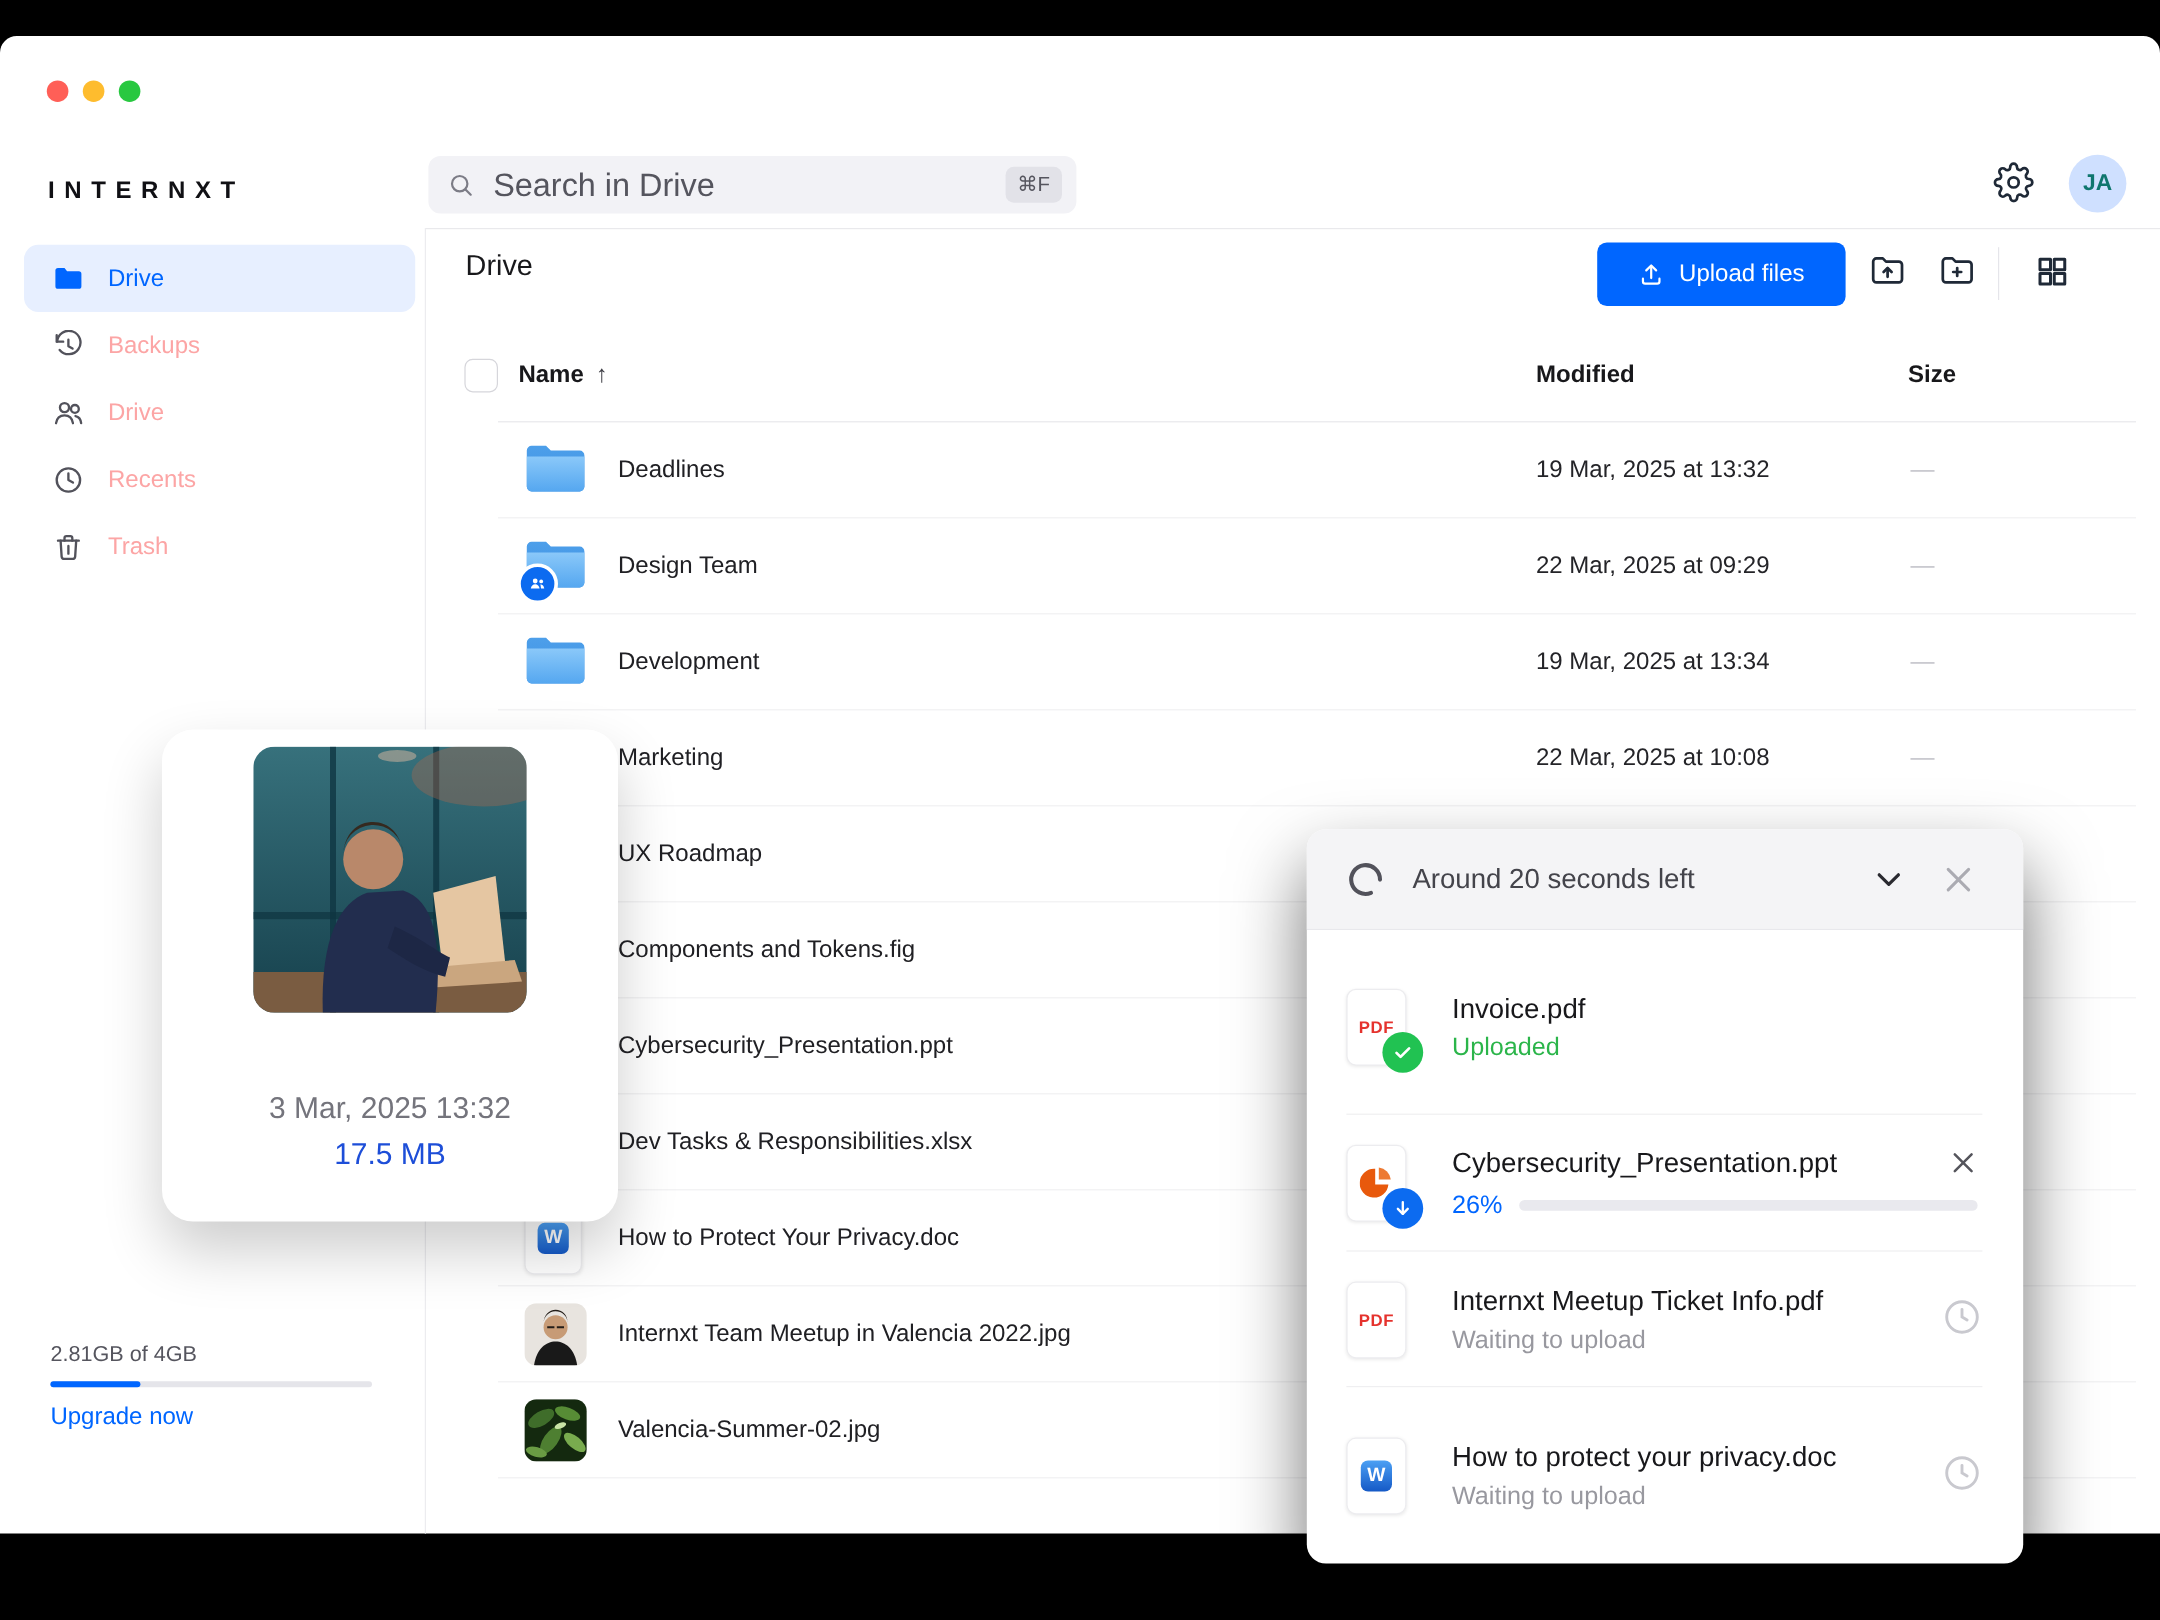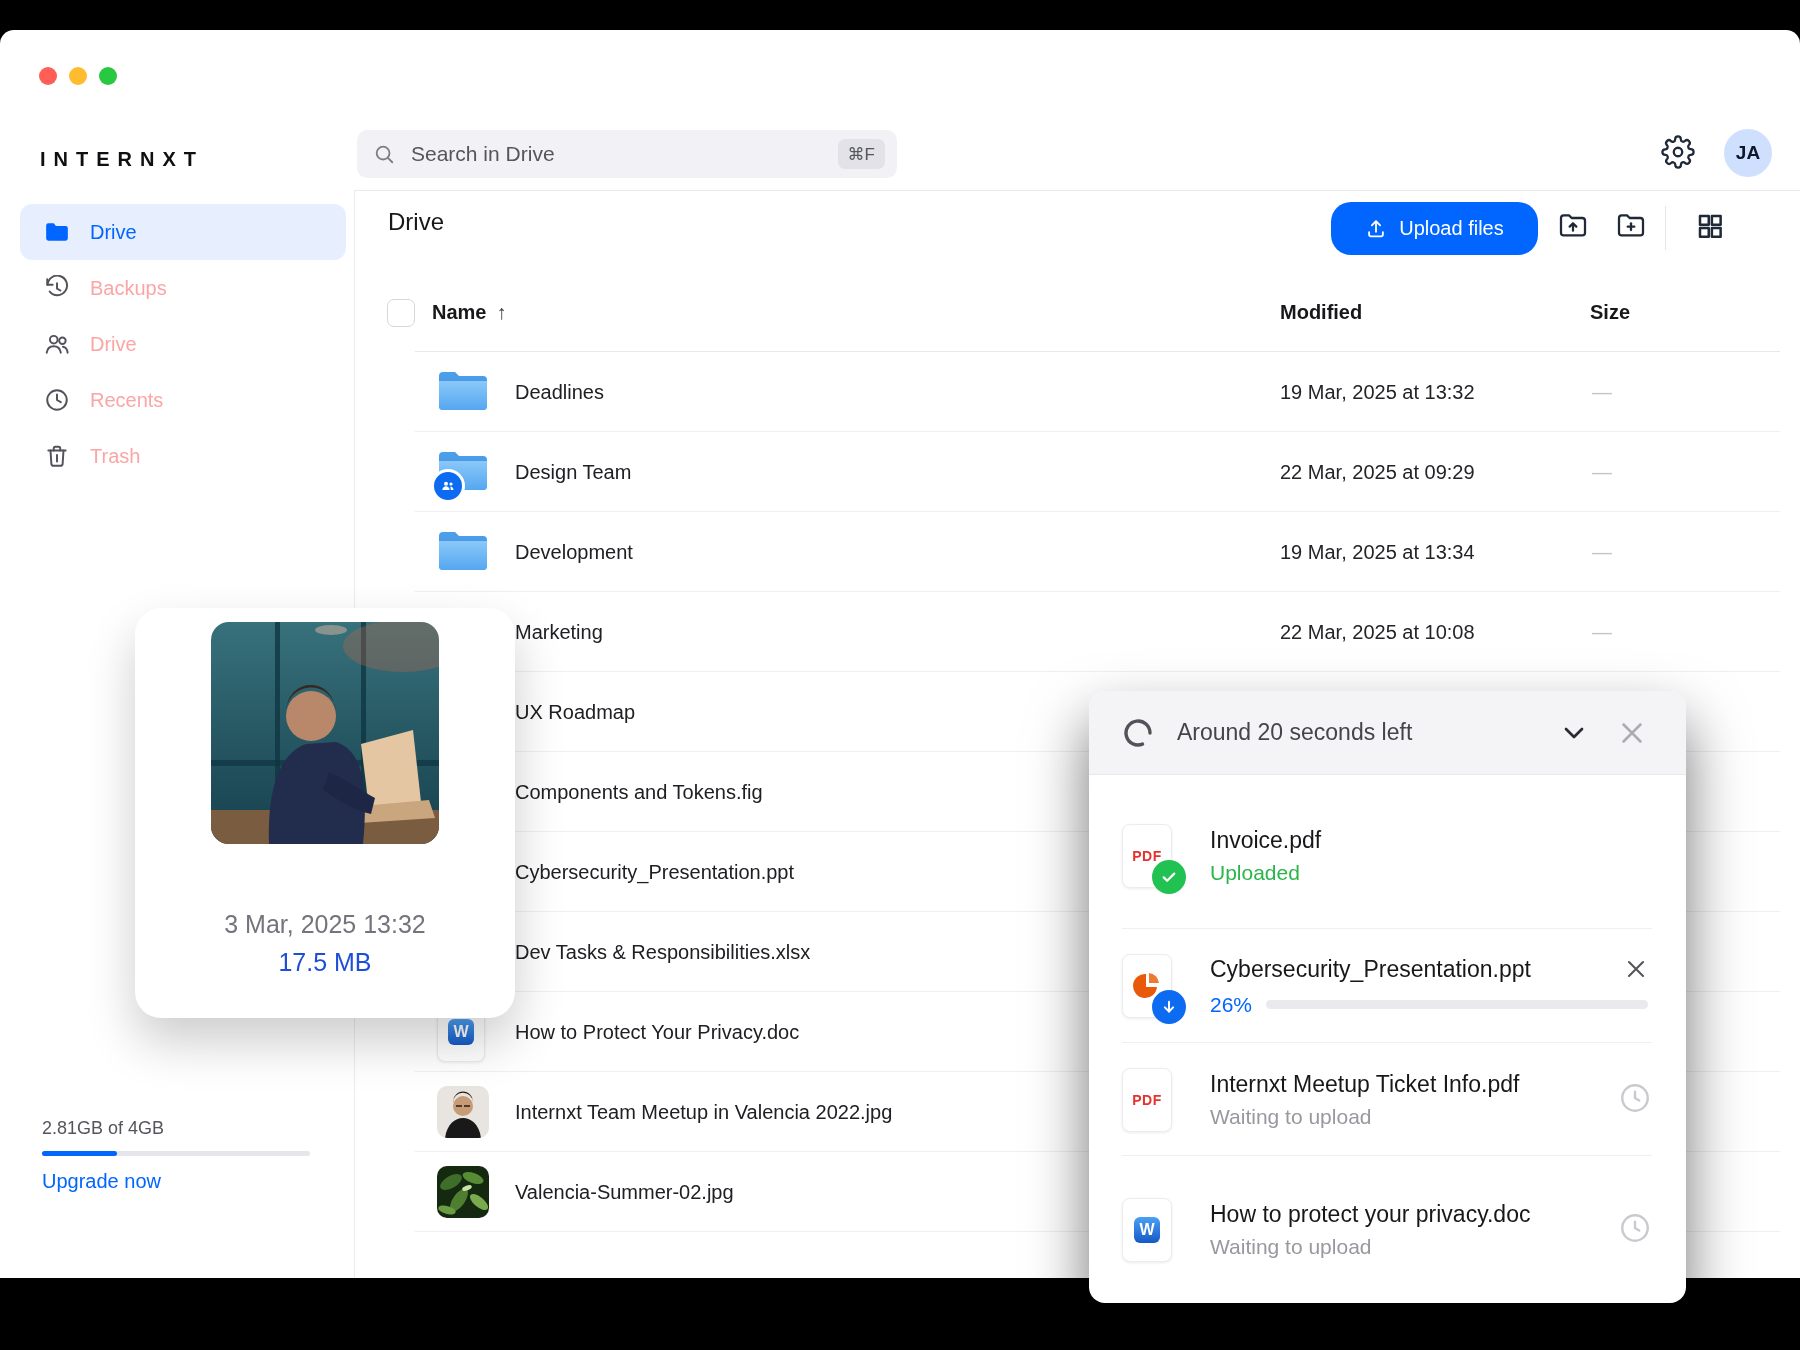--- a/index.html
+++ b/index.html
@@ -8,49 +8,49 @@
 
   
   .window{position:absolute;left:0;top:30px;width:1800px;height:1248px;background:#fff;
           border-radius:14px 14px 0 0;z-index:1;}
 
   .tl{position:absolute;top:67px;width:18px;height:18px;border-radius:50%;z-index:3;}
   .logo{position:absolute;left:40px;top:148px;font-size:20px;font-weight:700;letter-spacing:8px;color:#101014;z-index:3;}
 
   
   .search{position:absolute;left:357px;top:130px;width:540px;height:48px;background:#F2F2F6;border-radius:10px;z-index:3;display:flex;align-items:center;}
-  .search input{border:none;outline:none;background:transparent;font-family:inherit;font-size:21px;color:#c2410c;flex:1;margin-left:14px;}
+  .search input{border:none;outline:none;background:transparent;font-family:inherit;font-size:27px;color:#c2410c;flex:1;margin-left:14px;}
   .search input::placeholder{color:#55555E;opacity:1;}
   .search .mag{margin-left:16px;display:flex;}
   .kbd{position:absolute;right:12px;top:9px;height:30px;padding:0 10px;background:#E2E2E8;border-radius:7px;
        font-size:17px;color:#55555E;display:flex;align-items:center;z-index:4;}
 
   .gearbtn{position:absolute;left:1660px;top:136px;width:36px;height:36px;z-index:3;display:flex;align-items:center;justify-content:center;}
   .avatar{position:absolute;left:1724px;top:129px;width:48px;height:48px;border-radius:50%;background:#CFE0FF;
-          color:#0f172a;font-size:19px;font-weight:700;display:flex;align-items:center;justify-content:center;z-index:3;}
+          color:#0f766e;font-size:19px;font-weight:700;display:flex;align-items:center;justify-content:center;z-index:3;}
 
   .hdiv{position:absolute;left:355px;top:190px;width:1445px;height:1px;background:#E9E9EC;z-index:2;}
   .vdiv{position:absolute;left:354px;top:190px;width:1px;height:1088px;background:#ECECEF;z-index:2;}
 
   
   .side{position:absolute;left:20px;top:204px;width:326px;z-index:3;}
   .side .item{height:56px;display:flex;align-items:center;padding-left:24px;border-radius:12px;cursor:default;}
   .side .item .ic{width:26px;height:26px;display:flex;align-items:center;justify-content:center;}
   .side .item .lab{margin-left:20px;font-size:20px;color:#fca5a5;}
   .side .item.active{background:#E7EFFF;}
   .side .item.active .lab{color:#0066FF;font-weight:500;}
 
   .storage-lab{position:absolute;left:42px;top:1118px;font-size:18px;color:#55555E;z-index:3;}
   .storage-bar{position:absolute;left:42px;top:1151px;width:268px;height:5px;background:#E5E5EA;border-radius:3px;z-index:3;}
   .storage-fill{height:5px;background:#0066FF;border-radius:3px;}
   .upgrade{position:absolute;left:42px;top:1170px;font-size:20px;color:#0066FF;font-weight:500;z-index:3;cursor:pointer;}
 
   
   .title{position:absolute;left:388px;top:208px;font-size:24px;font-weight:500;color:#18181B;z-index:3;}
-  .upbtn{position:absolute;left:1331px;top:202px;width:207px;height:53px;background:#0066FF;border-radius:20px;z-index:3;
+  .upbtn{position:absolute;left:1331px;top:202px;width:207px;height:53px;background:#0066FF;border-radius:8px;z-index:3;
          display:flex;align-items:center;justify-content:center;gap:12px;color:#fff;font-size:20px;font-weight:500;cursor:pointer;}
   .iconbtn{position:absolute;top:204px;width:48px;height:48px;display:flex;align-items:center;justify-content:center;z-index:3;cursor:pointer;}
   .toolsep{position:absolute;left:1665px;top:206px;width:1px;height:44px;background:#E5E5EA;z-index:3;}
 
   .chk{position:absolute;left:387px;top:299px;width:26px;height:26px;background:#fff;border:1.5px solid #D6D6DB;border-radius:7px;z-index:3;}
   .colh{position:absolute;top:301px;font-size:20px;font-weight:600;color:#18181B;z-index:3;}
   .sortarrow{font-weight:400;color:#3F3F46;margin-left:10px;}
   .thdiv{position:absolute;left:415px;top:351px;width:1365px;height:1px;background:#E8E8EB;z-index:2;}
 
   

